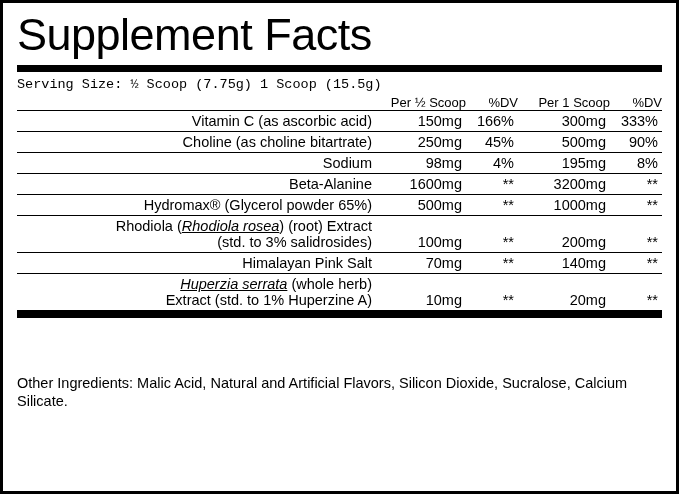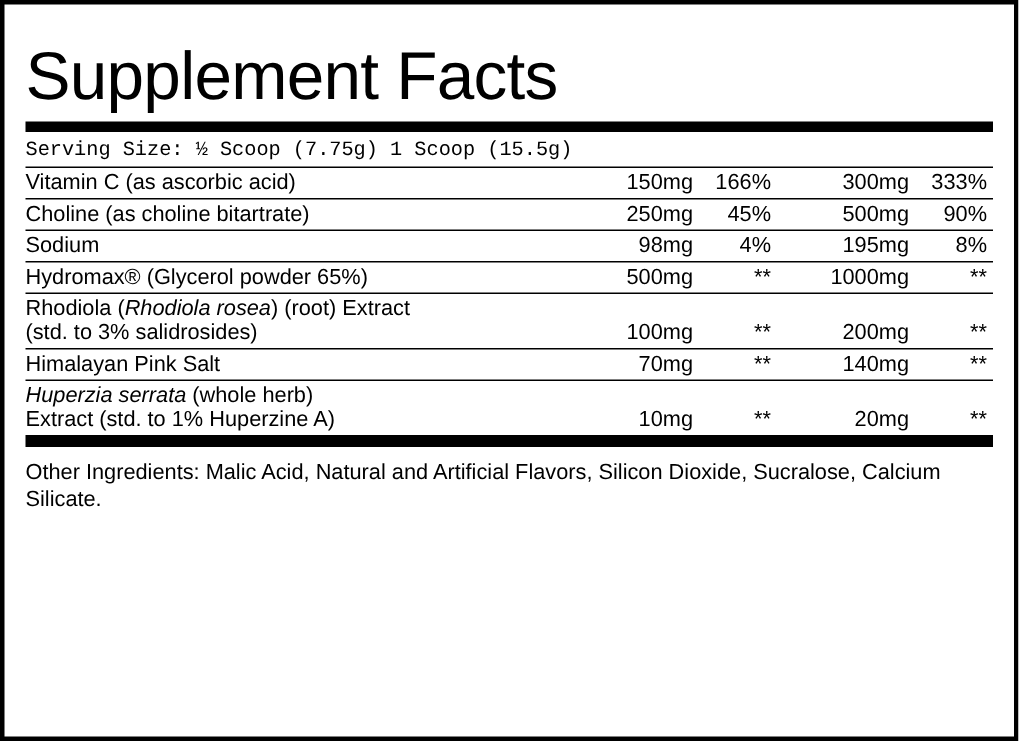--- a/index.html
+++ b/index.html
@@ -12,21 +12,21 @@
     width: 679px;
     height: 494px;
     font-family: "Liberation Sans", sans-serif;
     color: #000000;
     overflow: hidden;
   }
   .panel {
     position: relative;
     width: 679px;
     height: 494px;
-    padding: 20px 14px 0 14px;
+    padding: 4px 14px 0 14px;
     border: 3px solid #000;
     background: #fff;
   }
   .title {
     font-size: 45px;
     line-height: 52px;
     font-weight: 400;
     letter-spacing: -0.5px;
     margin: 2px 0 4px 0;
   }
@@ -70,48 +70,56 @@
   tr.row td {
     border-top: 1px solid #000;
     padding: 2px 0 2px 0;
     font-size: 14.5px;
     line-height: 16px;
   }
   tr.row td.col-amt, tr.row td.col-dv,
   tr.row td.col-amt2, tr.row td.col-dv2 {
     padding-right: 4px;
   }
-  tr.row td.col-name { padding-right: 6px; }
+  tr.row td.col-name { padding-right: 6px; text-align: right; }
   tr.hdr td { border: none; }
 
   .multi { line-height: 16px; }
-  .ital { font-style: italic; }
+  .ital { font-style: italic; text-decoration: underline; }
 
   .dv-note {
     font-size: 14.5px;
     padding: 6px 0 6px 0;
   }
   .other {
     font-size: 14.5px;
     line-height: 18px;
     padding-top: 8px;
+    margin-top: 48px;
   }
 </style>
 </head>
 <body>
 
 <div class="panel">
 
   <div class="title">Supplement Facts</div>
   <div class="rule-heavy"></div>
 
   <div class="serving">Serving Size: ½ Scoop (7.75g) 1 Scoop (15.5g)</div>
 
   <table class="facts">
     <tbody>
+      <tr class="hdr">
+        <td class="col-name"></td>
+        <td class="col-amt">Per ½ Scoop</td>
+        <td class="col-dv">%DV</td>
+        <td class="col-amt2">Per 1 Scoop</td>
+        <td class="col-dv2">%DV</td>
+      </tr>
 
       <tr class="row">
         <td class="col-name">Vitamin C (as ascorbic acid)</td>
         <td class="col-amt">150mg</td>
         <td class="col-dv">166%</td>
         <td class="col-amt2">300mg</td>
         <td class="col-dv2">333%</td>
       </tr>
 
       <tr class="row">
@@ -124,20 +132,27 @@
 
       <tr class="row">
         <td class="col-name">Sodium</td>
         <td class="col-amt">98mg</td>
         <td class="col-dv">4%</td>
         <td class="col-amt2">195mg</td>
         <td class="col-dv2">8%</td>
       </tr>
 
 
+      <tr class="row">
+        <td class="col-name">Beta-Alanine</td>
+        <td class="col-amt">1600mg</td>
+        <td class="col-dv">**</td>
+        <td class="col-amt2">3200mg</td>
+        <td class="col-dv2">**</td>
+      </tr>
 
       <tr class="row">
         <td class="col-name">Hydromax® (Glycerol powder 65%)</td>
         <td class="col-amt">500mg</td>
         <td class="col-dv">**</td>
         <td class="col-amt2">1000mg</td>
         <td class="col-dv2">**</td>
       </tr>
 
 

